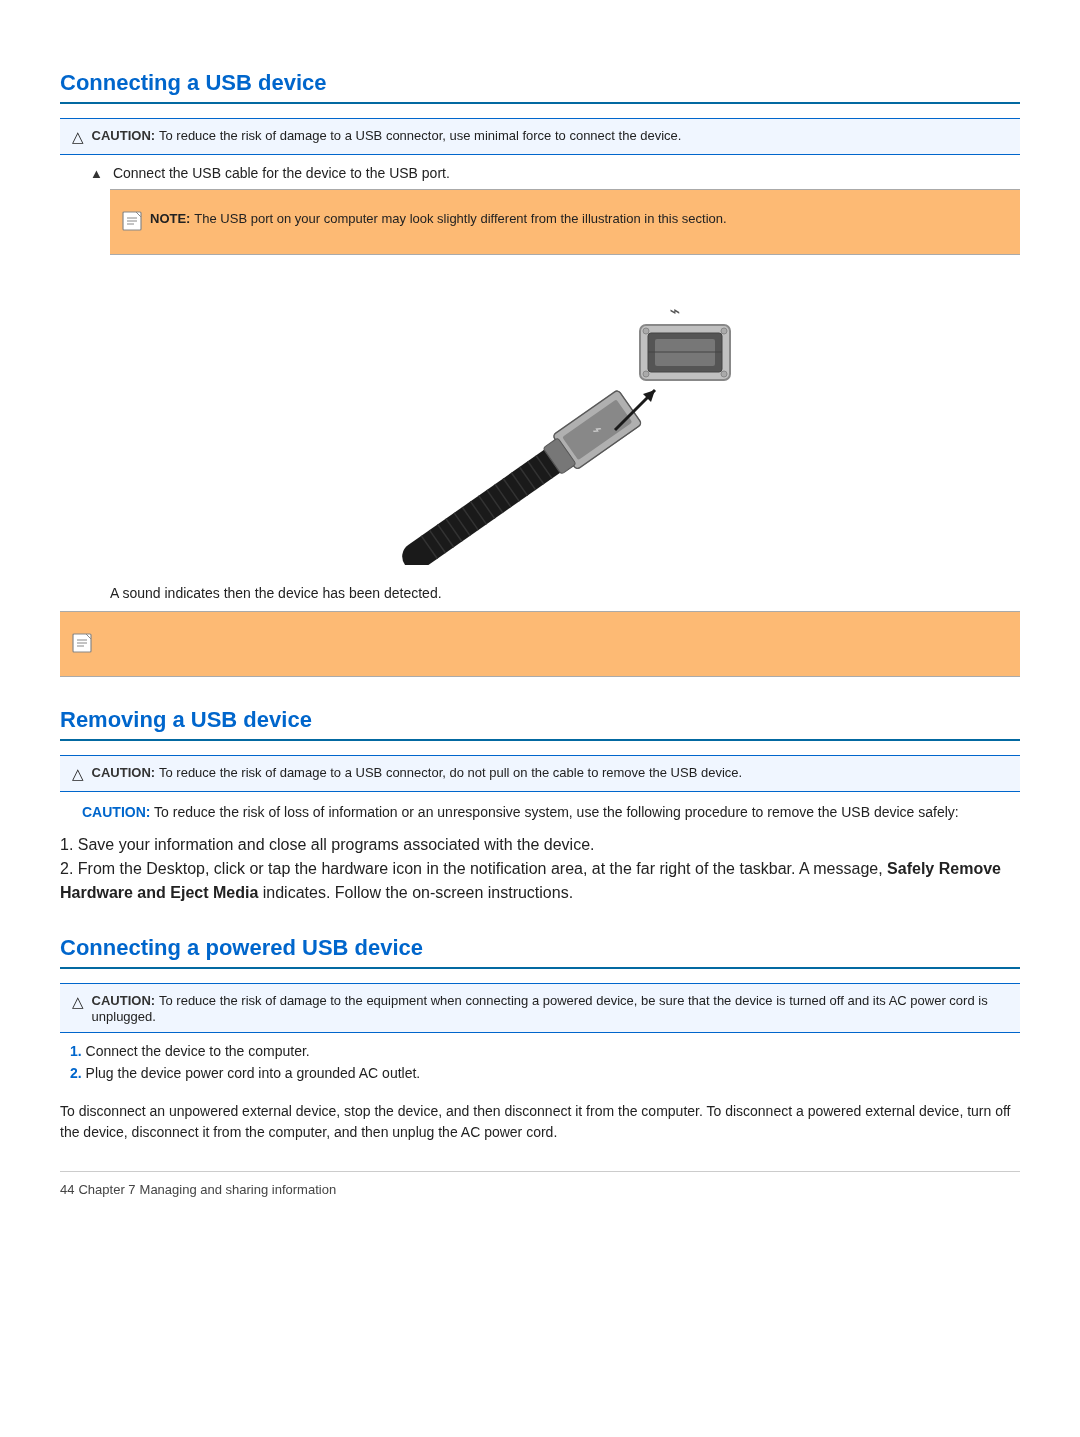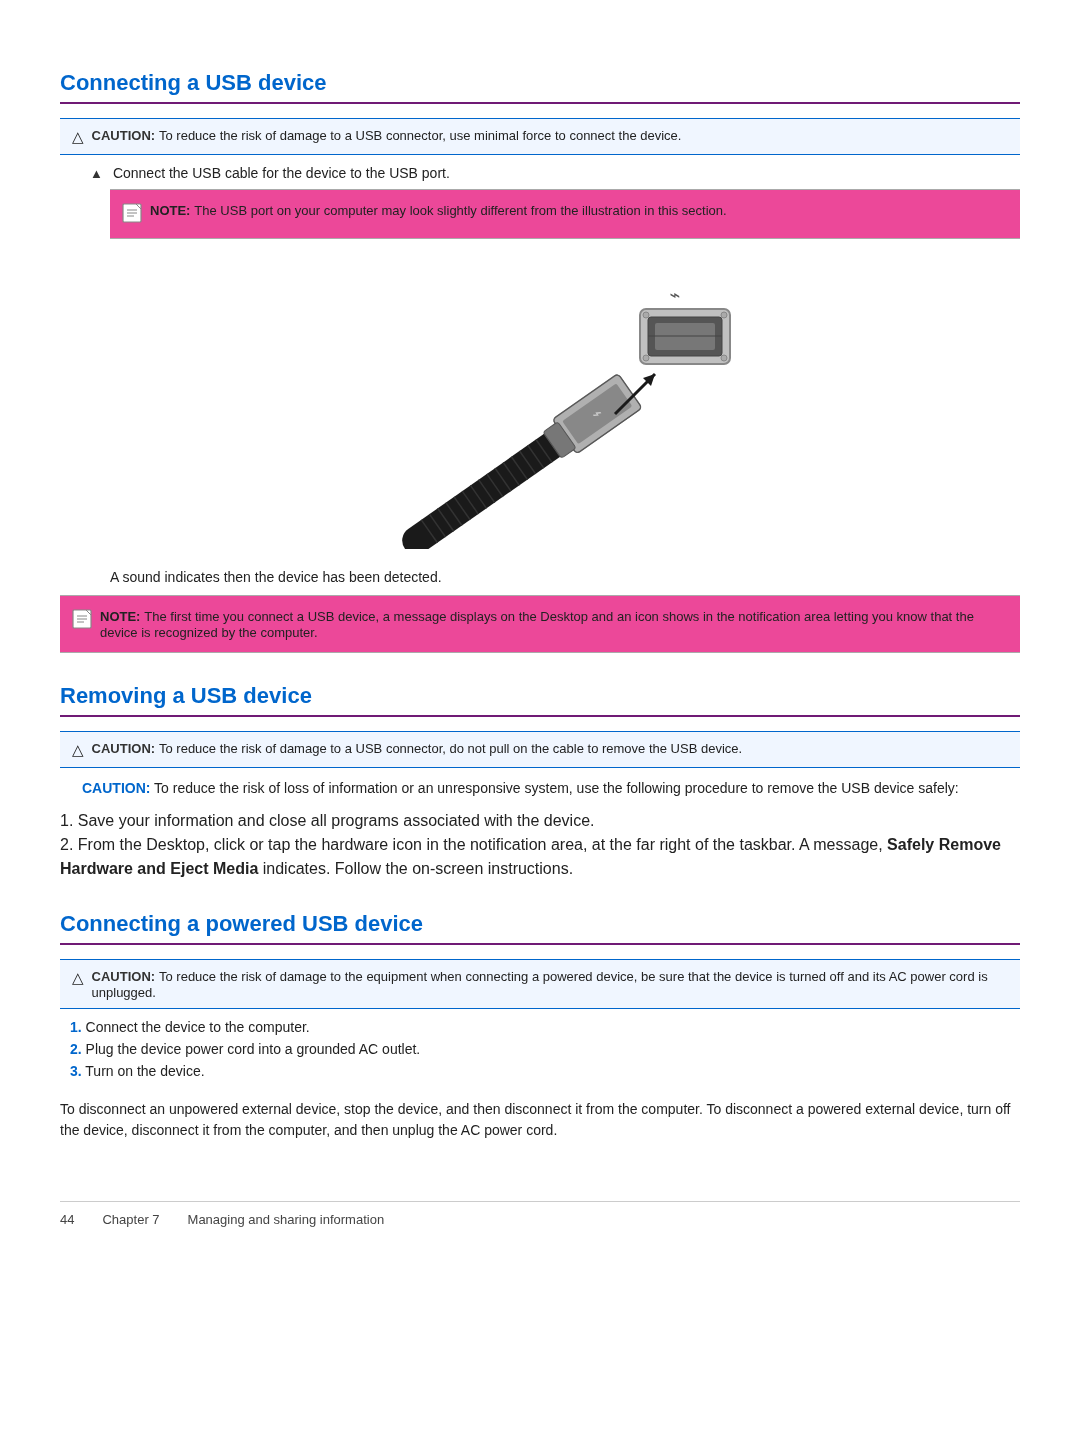--- a/index.html
+++ b/index.html
@@ -9,21 +9,21 @@
       font-size: 14px;
       color: #222;
       padding: 40px 60px 60px 60px;
       width: 1080px;
       min-height: 1437px;
     }
     .section-title {
       color: #0066cc;
       font-size: 22px;
       font-weight: bold;
-      border-bottom: 2px solid #701a75;
+      border-bottom: 2px solid #0369a1;
       padding-bottom: 6px;
       margin-bottom: 14px;
       margin-top: 30px;
     }
     .caution-box {
       border: 1px solid #0066cc;
       border-left: none;
       border-right: none;
       background: #f0f6ff;
       padding: 8px 12px;
@@ -40,26 +40,27 @@
     }
     .caution-text {
       font-size: 13px;
       color: #222;
       text-align: right;
     }
     .note-box {
       border: 1px solid #aaa;
       border-left: none;
       border-right: none;
-      background: #ec4899;
-      padding: 12px 12px;
+      background: #fdba74;
+      padding: 20px 12px;
       margin-bottom: 10px;
       display: flex;
       align-items: flex-start;
       gap: 8px;
+      text-align: right;
     }
     .note-label {
       font-weight: bold;
       font-size: 13px;
       white-space: nowrap;
       color: #222;
     }
     .note-text {
       font-size: 13px;
       color: #222;
@@ -95,27 +96,27 @@
       margin: 8px 0 8px 0;
       font-size: 14px;
       line-height: 1.5;
     }
     .numbered-item {
       margin: 0 0;
       font-size: 16px;
       line-height: 1.5;
     }
     .page-footer {
-      margin-top: 60px;
+      margin-top: 28px;
       border-top: 1px solid #ccc;
       padding-top: 10px;
       font-size: 13px;
       color: #444;
       display: flex;
-      gap: 28px;
+      gap: 4px;
     }
     .bold {
       font-weight: bold;
     }
     .blue-text {
       color: #0066cc;
     }
   </style>
 </head>
 <body>
@@ -219,25 +220,20 @@
   <div class="note-box" style="margin-top:10px;">
     <span style="flex-shrink:0; margin-top:1px;">
       <svg width="20" height="20" viewBox="0 0 20 20" fill="none" xmlns="http://www.w3.org/2000/svg">
         <rect x="1" y="1" width="18" height="18" rx="1" stroke="#888" stroke-width="1.2" fill="white"></rect>
         <line x1="5" y1="7" x2="15" y2="7" stroke="#888" stroke-width="1"></line>
         <line x1="5" y1="10" x2="15" y2="10" stroke="#888" stroke-width="1"></line>
         <line x1="5" y1="13" x2="12" y2="13" stroke="#888" stroke-width="1"></line>
         <path d="M14 1 L19 6" stroke="#888" stroke-width="1"></path>
       </svg>
     </span>
-    <span>
-      <span class="note-label">NOTE:</span>
-      <span class="note-text"> </span>
-      <span class="note-text">The first time you connect a USB device, a message displays on the Desktop and an icon shows in the notification area letting you know that the device is recognized by the computer.</span>
-    </span>
   </div>
 </div>
 
 <div style="margin-top:20px;">
   <h2 class="section-title">Removing a USB device</h2>
 
   <div class="caution-box">
     <span style="font-size:15px; flex-shrink:0; margin-top:1px;">△</span>
     <span>
       <span class="caution-label">CAUTION:</span>
@@ -272,24 +268,20 @@
   </div>
 
   <div style="margin: 10px 0 6px 10px;">
     <span class="num blue-text bold">1.</span>
     <span>Connect the device to the computer.</span>
   </div>
   <div style="margin: 6px 0 6px 10px;">
     <span class="num blue-text bold">2.</span>
     <span>Plug the device power cord into a grounded AC outlet.</span>
   </div>
-  <div style="margin: 6px 0 6px 10px;">
-    <span class="num blue-text bold">3.</span>
-    <span>Turn on the device.</span>
-  </div>
 
   <p class="para" style="margin-top:20px;">To disconnect an unpowered external device, stop the device, and then disconnect it from the computer. To disconnect a powered external device, turn off the device, disconnect it from the computer, and then unplug the AC power cord.</p>
 </div>
 
 <div class="page-footer">
   <span>44</span>
   <span>Chapter 7</span>
   <span>Managing and sharing information</span>
 </div>
 

